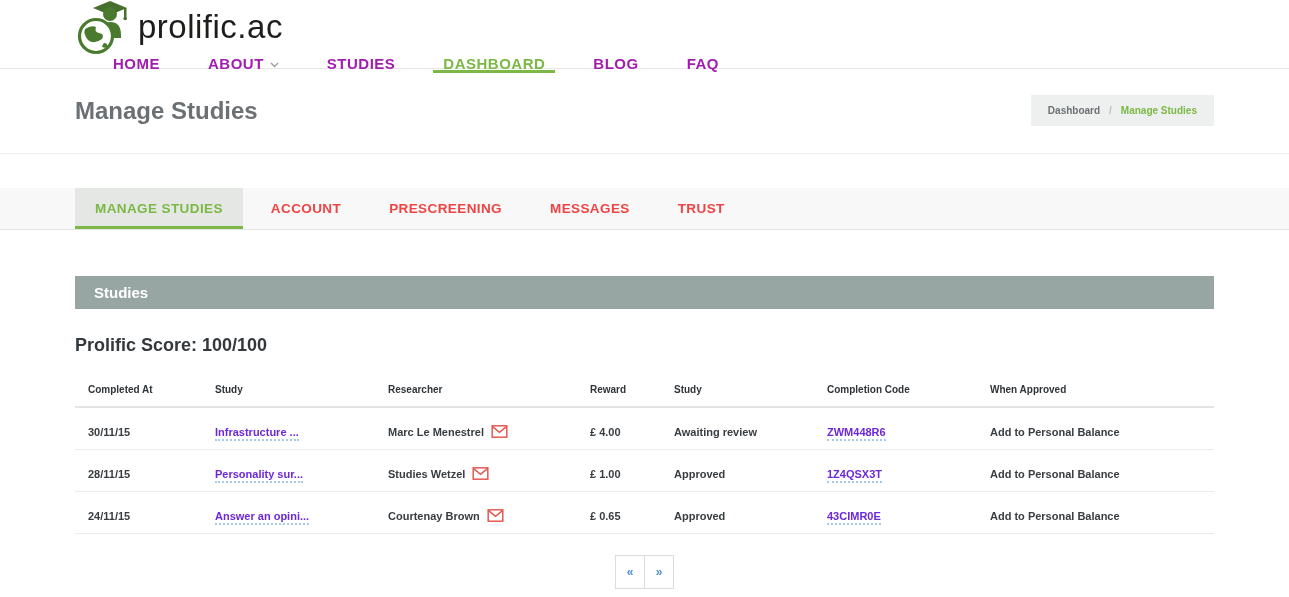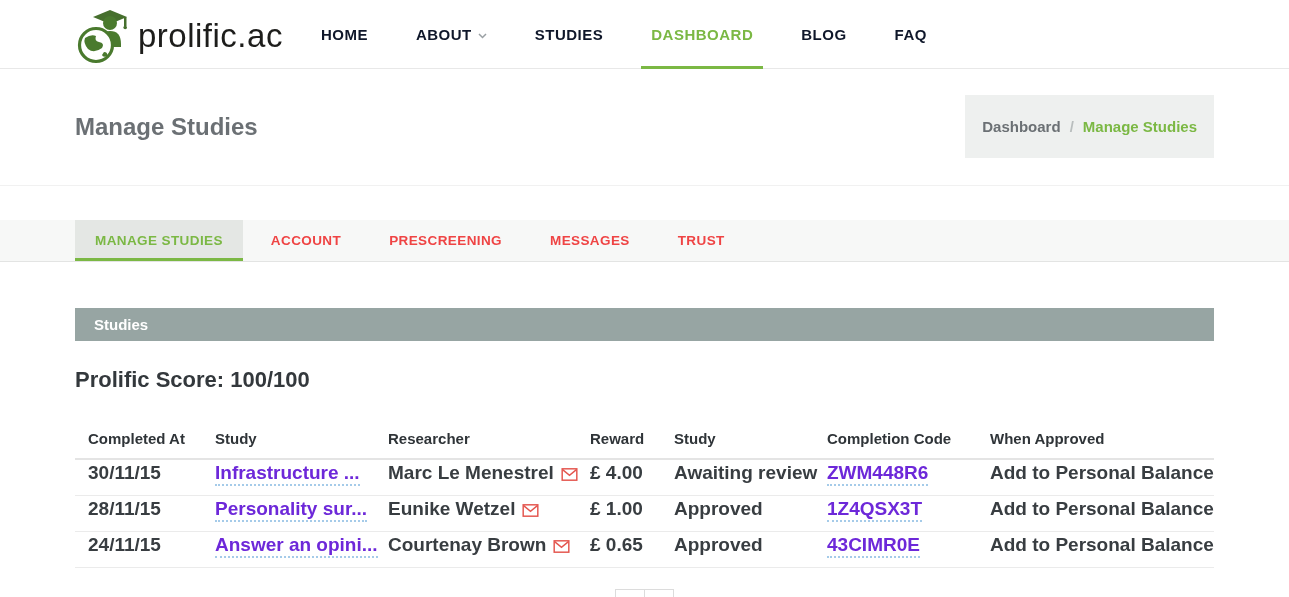--- a/index.html
+++ b/index.html
@@ -8,68 +8,68 @@
     width: 1289px;
     min-height: 597px;
     background: #ffffff;
     font-family: "Liberation Sans", sans-serif;
     color: #383d41;
   }
   .container { width: 1139px; margin: 0 auto; }
 
   
   .site-header { border-bottom: 1px solid #e8e8e8; height: 69px; }
-  .header-inner { display: flex; justify-content: flex-start; align-items: stretch; height: 100%; }
+  .header-inner { display: flex; justify-content: center; align-items: stretch; height: 100%; flex-direction: column; }
   .logo { display: flex; align-items: center; gap: 3px; padding-top: 3px; text-decoration: none; cursor: pointer; }
   .logo-text { font-size: 33px; color: #1d1d1b; letter-spacing: 0.5px; font-weight: 400; }
   .main-nav { display: flex; align-items: stretch; }
   .nav-item {
     display: flex; align-items: center; margin-left: 28px; padding: 0 10px;
-    font-size: 15px; font-weight: bold; color: #0f172a; letter-spacing: 0.5px;
+    font-size: 15px; font-weight: bold; color: #a21caf; letter-spacing: 0.5px;
     text-decoration: none; position: relative; cursor: pointer;
   }
   .nav-item .chev { margin-left: 6px; margin-top: 3px; }
   .nav-item.active { color: #7bb844; }
   .nav-item.active::after {
     content: ""; position: absolute; left: 0; right: 0; bottom: -1px;
     height: 3px; background: #7bb844;
   }
 
   
   .title-band { padding: 26px 0 27px; border-bottom: 1px solid #f1f1f1; }
   .title-band .band-inner { display: flex; justify-content: space-between; align-items: center; }
   .page-title { font-size: 24px; color: #6b7074; margin: 0; font-weight: bold; }
-  .breadcrumb { background: #eef0ef; padding: 23px 17px; font-size: 15px; font-weight: bold; }
+  .breadcrumb { background: #eef0ef; padding: 10px 17px; font-size: 10px; font-weight: bold; }
   .breadcrumb a { color: #6b7074; text-decoration: none; cursor: pointer; }
   .breadcrumb .sep { color: #b9bebe; margin: 0 9px; }
   .breadcrumb .current { color: #7bb844; }
 
   
   .tab-strip { margin-top: 34px; background: #f7f8f7; border-bottom: 1px solid #e3e4e3; }
   .tabs { display: flex; }
   .tab {
     padding: 13px 20px 10px; font-size: 13.5px; font-weight: bold; color: #ef4444;
     letter-spacing: 0.4px; text-decoration: none; border-bottom: 3px solid transparent;
     margin-right: 8px; cursor: pointer; white-space: nowrap;
   }
   .tab.active { background: #e4e7e4; color: #7bb844; border-bottom-color: #7bb844; }
 
   
   .main-content { padding-top: 46px; padding-bottom: 18px; }
   .panel-header { background: #97a5a3; color: #ffffff; font-weight: bold; font-size: 15px; padding: 8px 19px; }
-  .score-heading { font-size: 22px; margin: 26px 0 29px; color: #33383c; font-weight: bold; }
+  .score-heading { font-size: 18px; margin: 26px 0 20px; color: #33383c; font-weight: bold; }
 
   table.studies-table { width: 100%; border-collapse: collapse; table-layout: fixed; }
   .studies-table th {
     text-align: left; padding: 8px 8px 11px 0; border-bottom: 2px solid #e4e4e4;
-    color: #2f3438; font-size: 15px; font-weight: bold;
+    color: #2f3438; font-size: 10px; font-weight: bold;
   }
   .studies-table td {
-    padding: 2px 8px 11px 0; border-bottom: 1px solid #ebebeb;
-    font-weight: bold; color: #383d41; font-size: 19px; overflow: hidden; white-space: nowrap;
+    padding: 17px 8px 11px 0; border-bottom: 1px solid #ebebeb;
+    font-weight: bold; color: #383d41; font-size: 11px; overflow: hidden; white-space: nowrap;
   }
   .studies-table th:first-child, .studies-table td:first-child { padding-left: 13px; }
   a.study-link, a.code-link {
     color: #6d28d9; text-decoration: none; cursor: pointer;
     border-bottom: 2px dotted #a5cbe9; padding-bottom: 1px;
   }
   .envelope { margin-left: 7px; vertical-align: -2px; cursor: pointer; }
 
   .pagination { text-align: center; margin-top: 21px; }
   .page-btn {
@@ -179,21 +179,21 @@
               <path d="M1.5 2 L10 9 L18.5 2" fill="none" stroke="#e4564f" stroke-width="1.8"></path>
             </svg></td>
         <td>£ 4.00</td>
         <td>Awaiting review</td>
         <td><a class="code-link">ZWM448R6</a></td>
         <td>Add to Personal Balance</td>
       </tr>
       <tr>
         <td>28/11/15</td>
         <td><a class="study-link">Personality sur...</a></td>
-        <td><span>Eunike Wetzel</span><svg class="envelope" width="17" height="13" viewBox="0 0 20 16">
+        <td><span>Studies Wetzel</span><svg class="envelope" width="17" height="13" viewBox="0 0 20 16">
               <rect x="1" y="1" width="18" height="14" fill="none" stroke="#e4564f" stroke-width="1.8"></rect>
               <path d="M1.5 2 L10 9 L18.5 2" fill="none" stroke="#e4564f" stroke-width="1.8"></path>
             </svg></td>
         <td>£ 1.00</td>
         <td>Approved</td>
         <td><a class="code-link">1Z4QSX3T</a></td>
         <td>Add to Personal Balance</td>
       </tr>
       <tr>
         <td>24/11/15</td>

